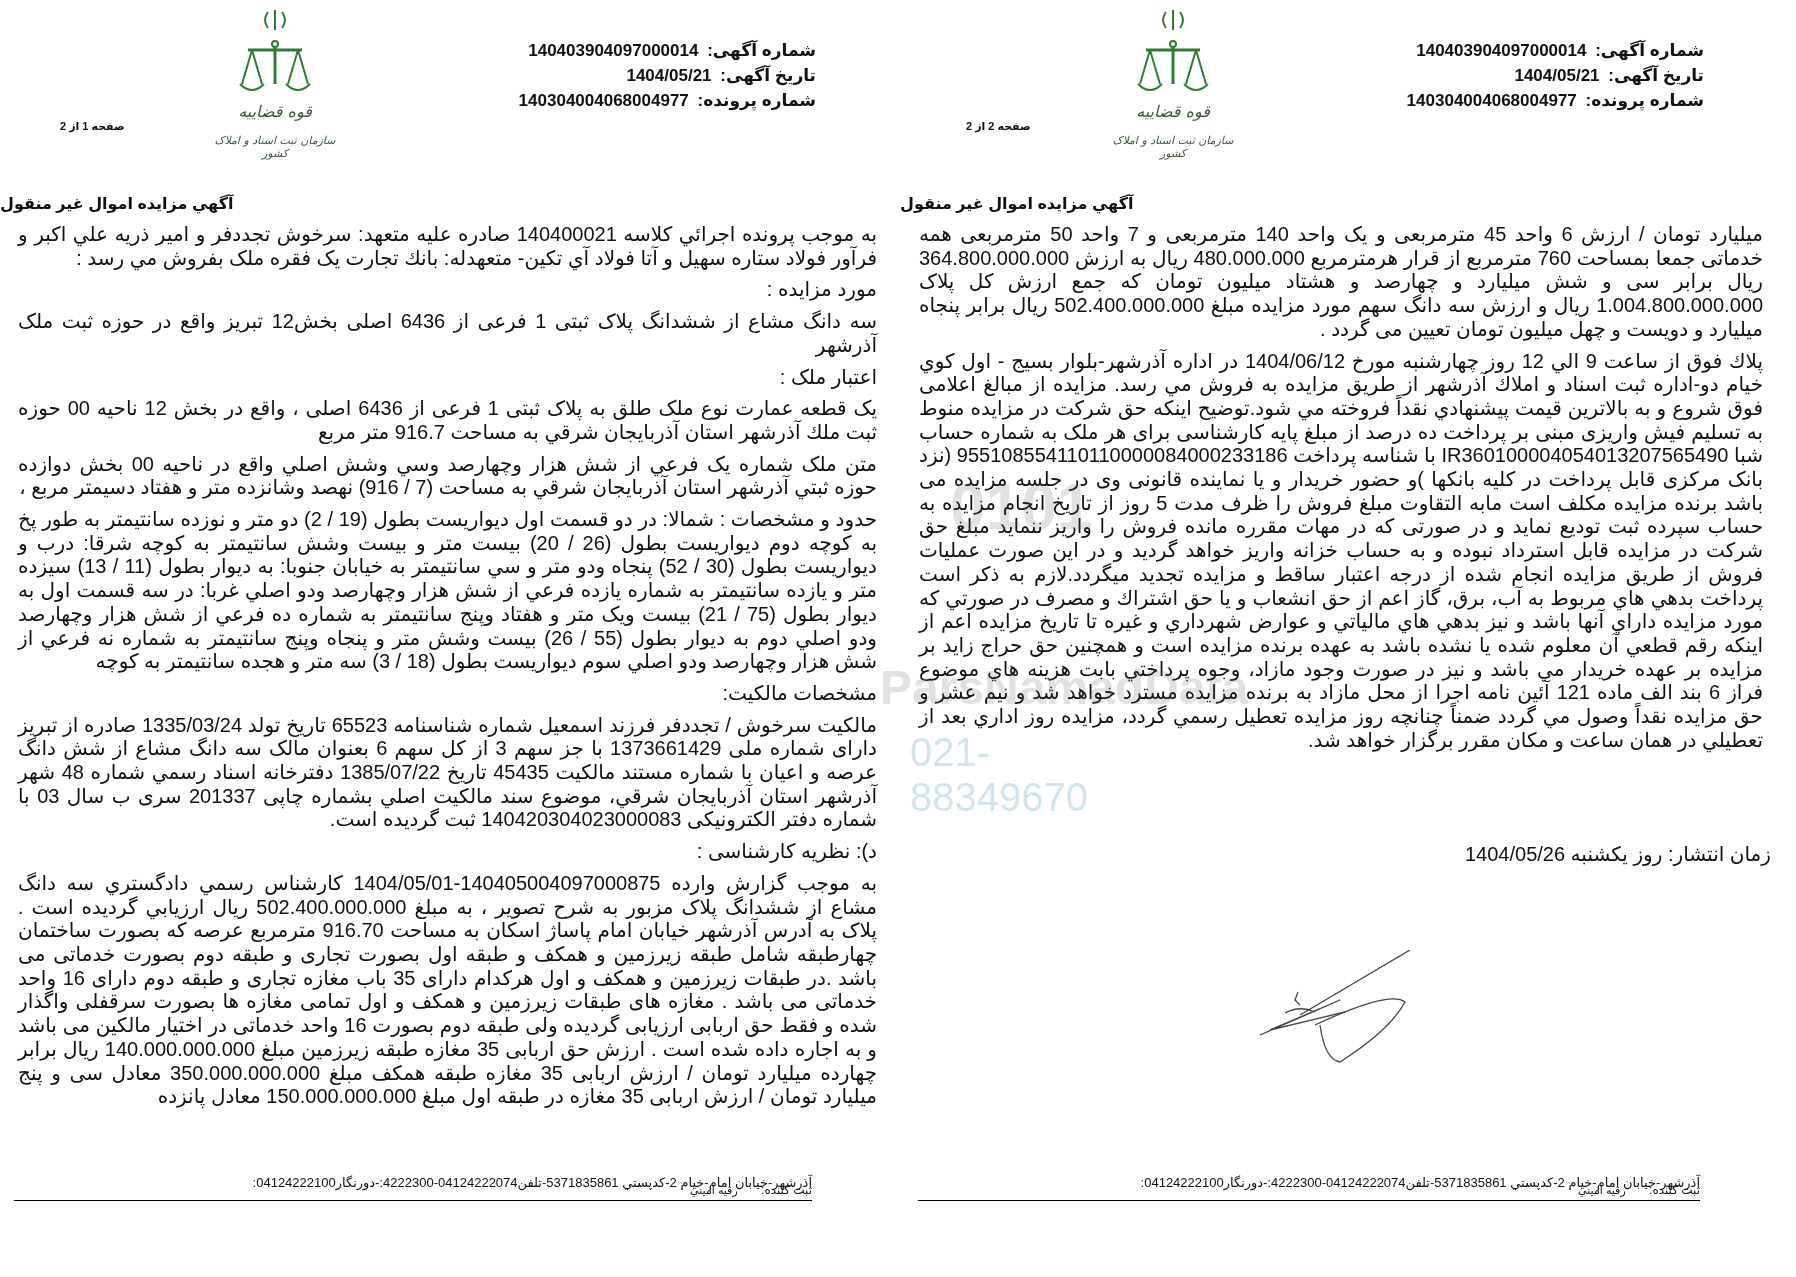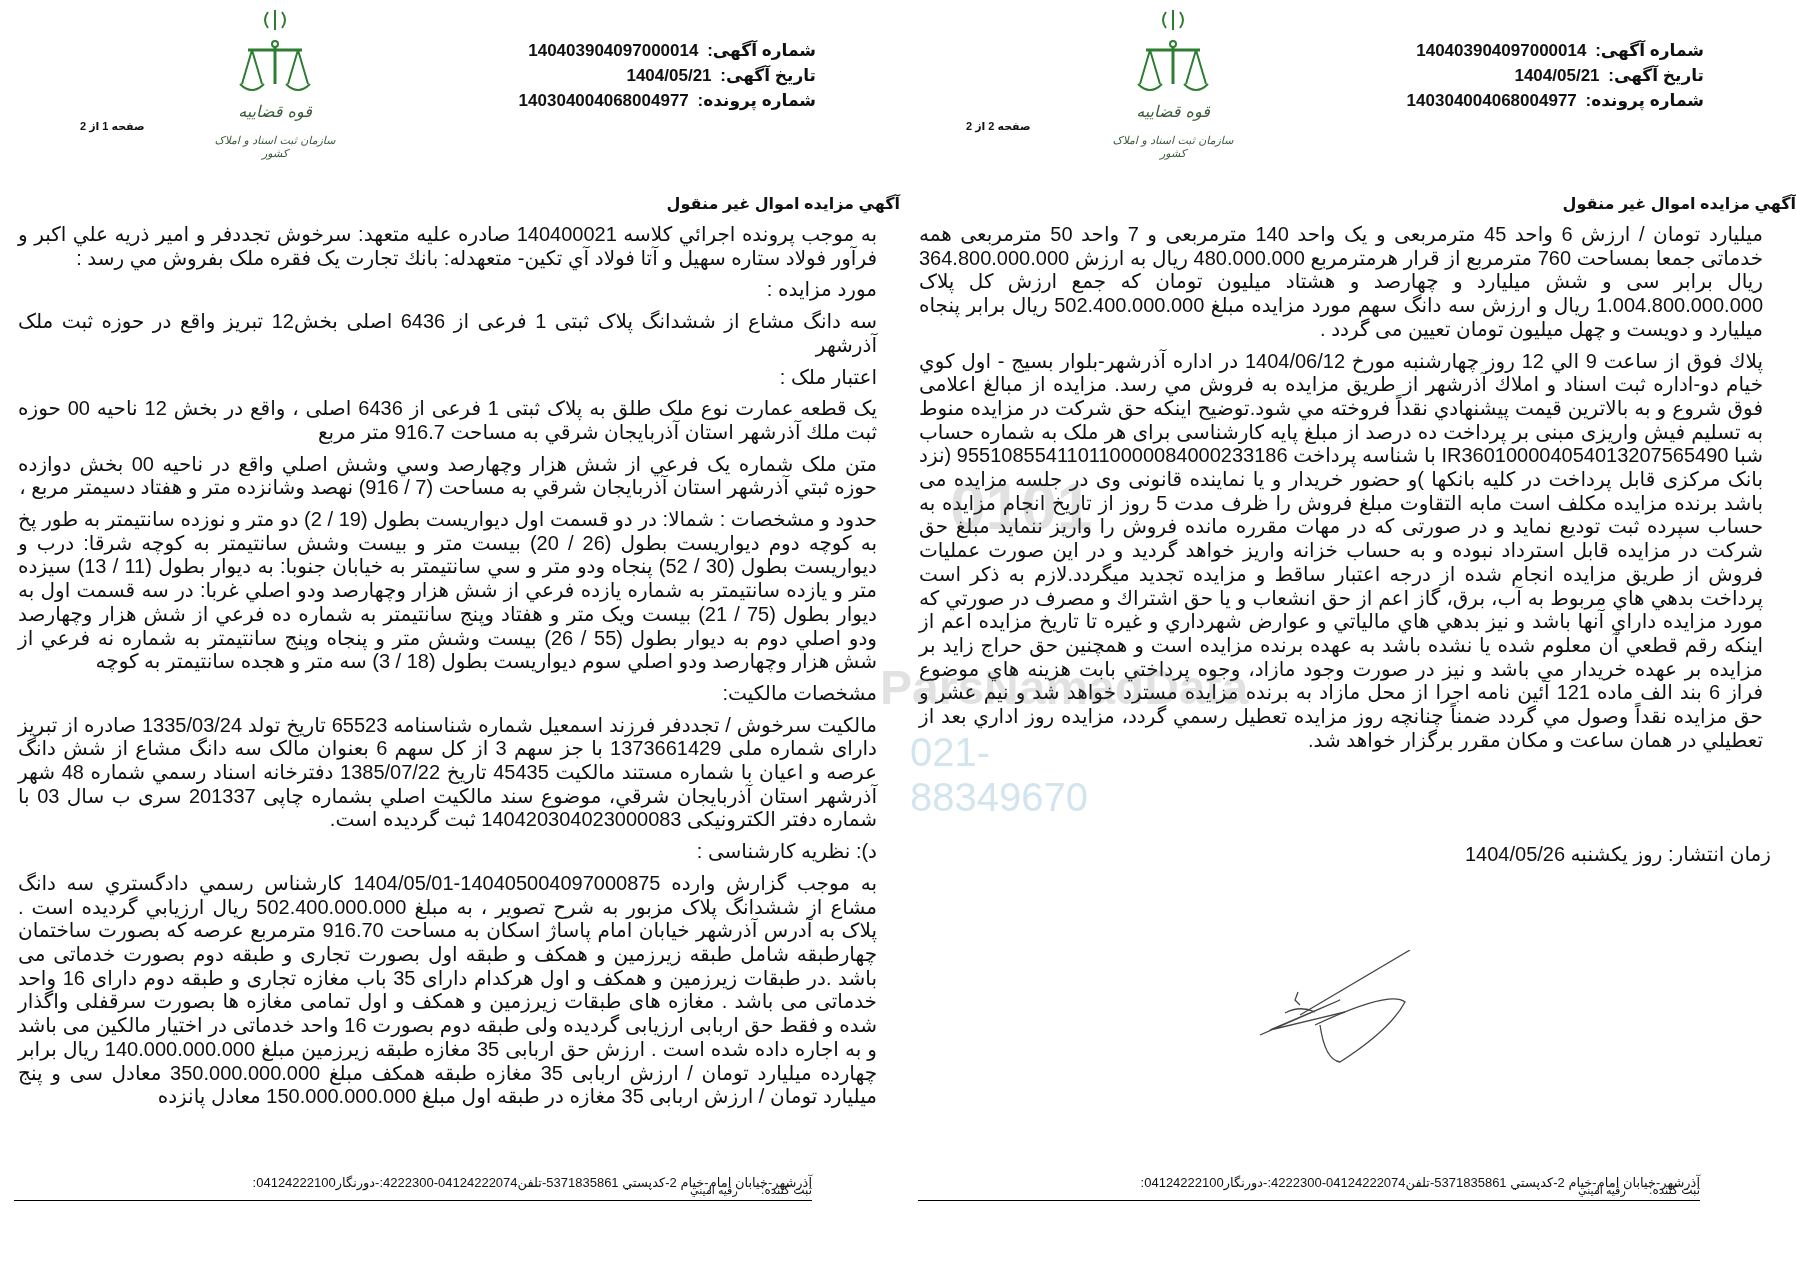--- a/index.html
+++ b/index.html
@@ -17,24 +17,24 @@
 
   .emblem { position: absolute; top: 4px; width: 90px; height: 150px; }
   #page1 .emblem { left: 230px; }
   #page2 .emblem { left: 228px; }
   .emblem-caption1 { position: absolute; top: 98px; left: 0; width: 90px; text-align: center;
                      font-family: "DejaVu Serif", serif; font-size: 16px; color: #3b5a3b; font-style: italic; }
   .emblem-caption2 { position: absolute; top: 130px; left: -20px; width: 130px; text-align: center;
                      font-family: "DejaVu Serif", serif; font-size: 11px; color: #3b5a3b; font-style: italic; }
 
   .pageno { position: absolute; top: 120px; font-size: 11px; font-weight: bold; direction: rtl; }
-  #page1 .pageno { left: 60px; margin-left: 20px; }
+  #page1 .pageno { left: 60px; }
   #page2 .pageno { left: 66px; }
 
-  .title { position: absolute; top: 194px; width: 100%; text-align: right; direction: rtl;
+  .title { position: absolute; top: 194px; width: 100%; text-align: left; direction: rtl;
            font-weight: bold; font-size: 16px; }
 
   .body { position: absolute; top: 215px; direction: rtl; text-align: justify;
           font-size: 20px; line-height: 23.7px; }
   #page1 .body { right: 15px; width: 875px; }
   #page2 .body { right: 25px; width: 860px; }
   .body p { margin: 8px; }
   .body .lbl { display: block; }
 
   .publish { position: absolute; top: 842px; right: 25px; direction: rtl; font-size: 20px; }

